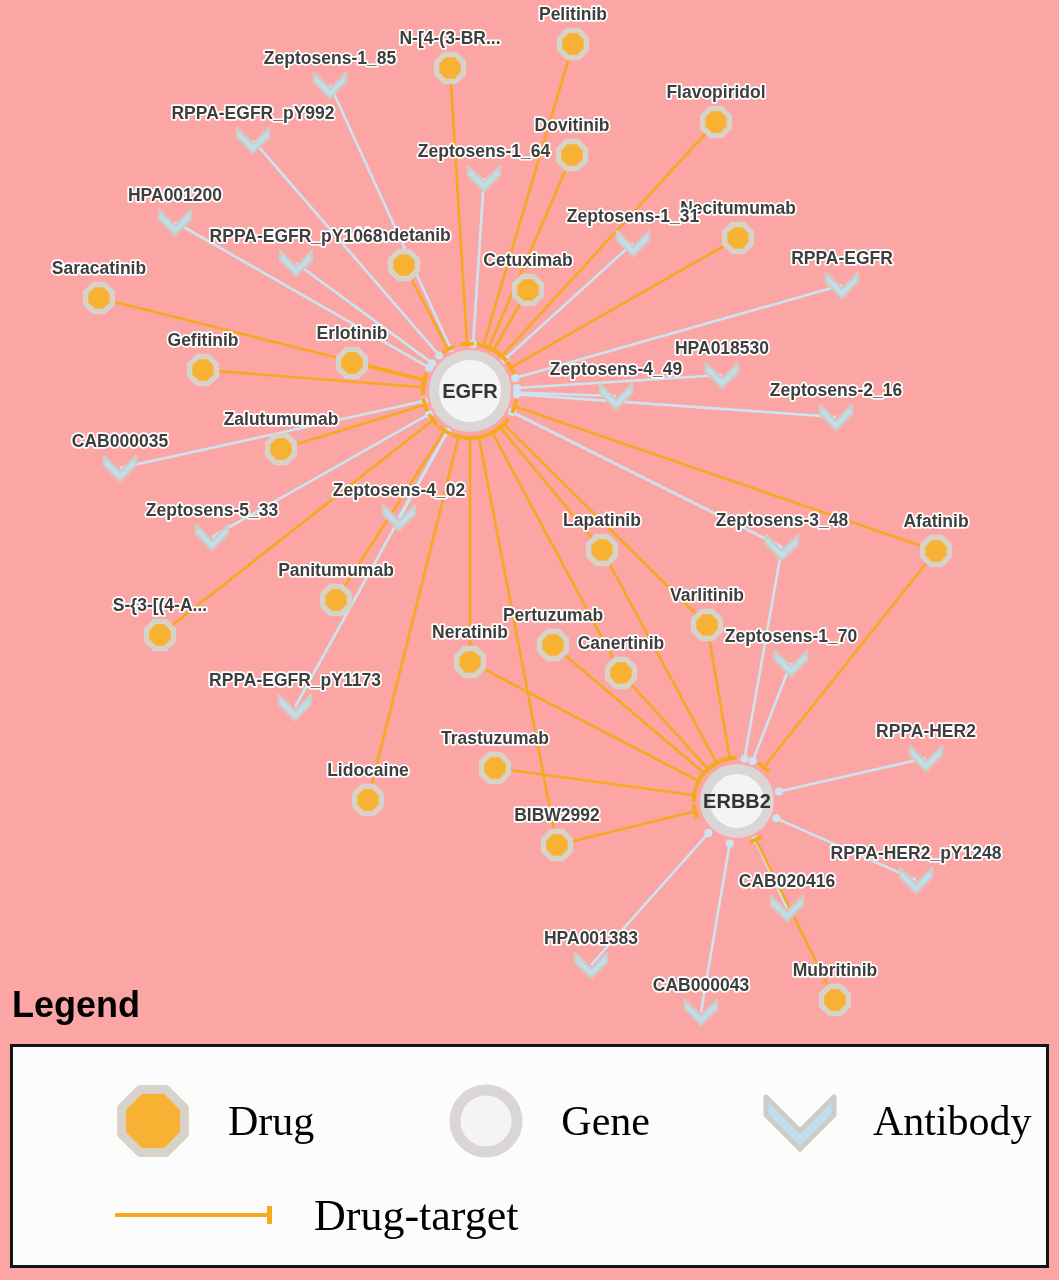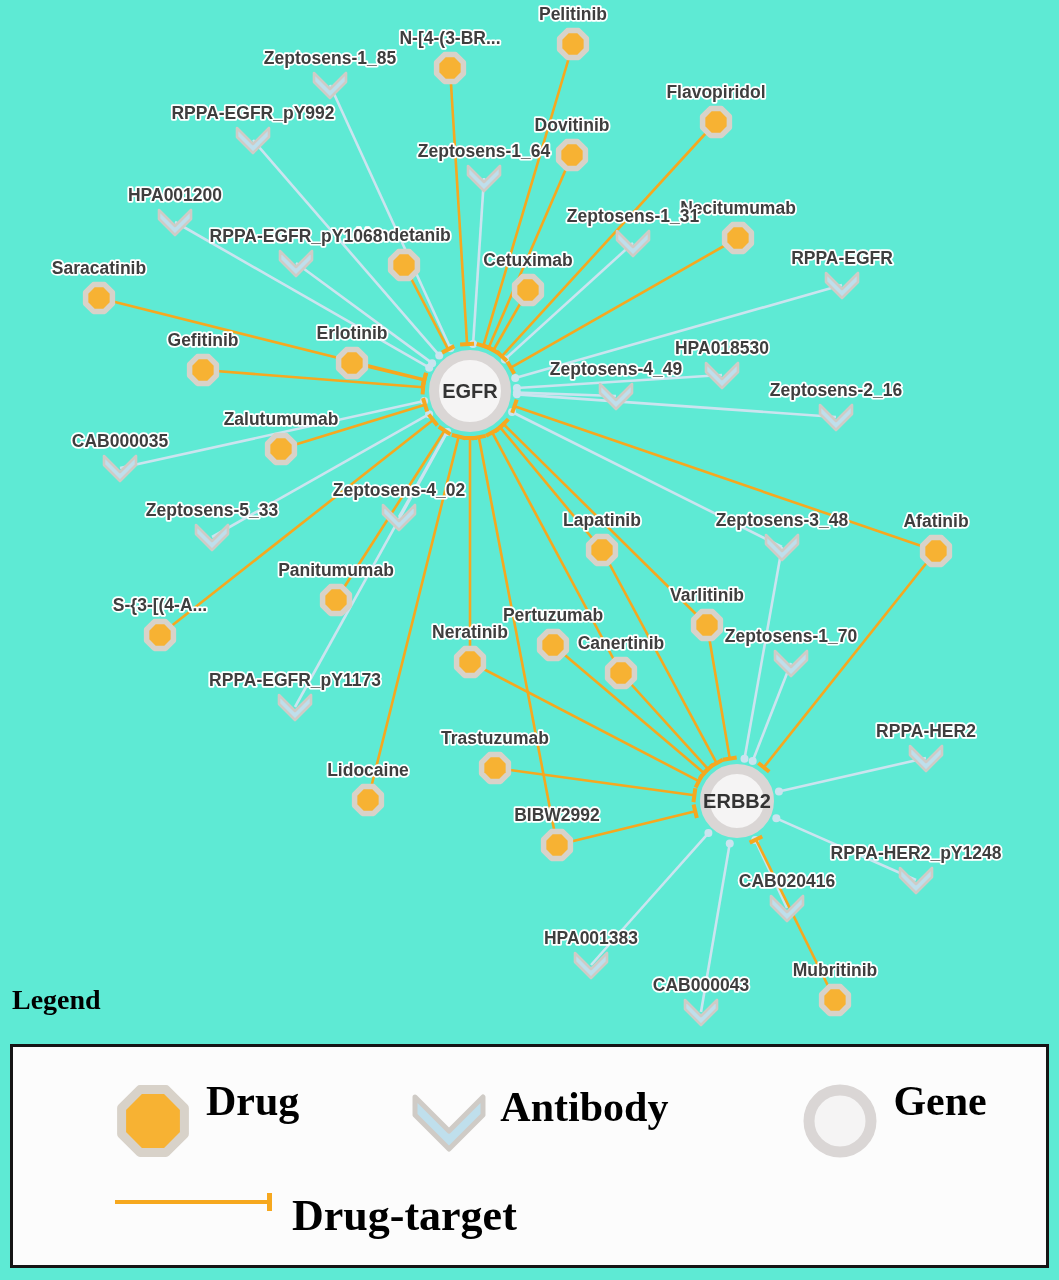--- a/index.html
+++ b/index.html
@@ -1,27 +1,27 @@
 <!DOCTYPE html>
 <html><head>
 <meta charset="utf-8">
 <style>
   *{margin:0;padding:0;box-sizing:border-box;}
   html,body{background:#ffffff;}
-  #app{position:relative;width:1059px;height:1280px;background:#5eead4;overflow:hidden;
+  #app{position:relative;width:1059px;height:1280px;background:#fca5a5;overflow:hidden;
        font-family:"Liberation Sans",sans-serif;}
   #graph{position:absolute;left:0;top:0;}
   #graph text{font-family:"Liberation Sans",sans-serif;}
-  .legend-title{position:absolute;left:12px;top:984px;font-family:Liberation Serif, serif;
-       font-weight:700;font-size:28px;color:#000;}
+  .legend-title{position:absolute;left:12px;top:984px;font-family:Liberation Sans, sans-serif;
+       font-weight:700;font-size:36px;color:#000;}
   .legend-box{position:absolute;left:10px;top:1044px;width:1039px;height:224px;
        border:3px solid #151515;background:#FCFCFC;}
   .lg-row1{display:flex;align-items:center;margin-top:24px;height:100px;}
   .lg-row2{display:flex;align-items:center;margin-top:16px;height:56px;}
-  .lg-item{display:flex;gap:9px;font-weight:bold;}
+  .lg-item{display:flex;align-items:center;gap:31px;}
   .lg-label{font-family:"Liberation Serif",serif;font-size:42px;color:#000;}
   .lg-elabel{font-family:"Liberation Serif",serif;font-size:44px;color:#000;}
   .m1{margin-left:96px;} .m2{margin-left:128px;} .m3{margin-left:108px;}
   .m4{margin-left:98px;} .m5{margin-left:150px;}
   .oct-legend{fill:#F7B233;stroke:#D8D2C9;stroke-width:9;stroke-linejoin:round;}
   .gene-legend{fill:#F5F4F4;stroke:#DAD6D5;stroke-width:11;}
   .ab-legend{fill:#BFDFEC;stroke:#CFCBC6;stroke-width:5;stroke-linejoin:round;}
   .eline-drug{stroke:#F6A81F;}
   .eline-ab{stroke:#CBE4EF;}
 </style>
@@ -279,31 +279,31 @@
   <div class="legend-title">Legend</div>
 
   <div class="legend-box">
     <div class="lg-row1">
       <div class="lg-item m1">
         <svg width="88" height="88" viewBox="0 0 88 88">
           <polygon class="oct-legend" points="75.4,57.0 57.0,75.4 31.0,75.4 12.6,57.0 12.6,31.0 31.0,12.6 57.0,12.6 75.4,31.0"></polygon>
         </svg>
         <span class="lg-label">Drug</span>
       </div>
+      <div class="lg-item m2">
+        <svg width="88" height="88" viewBox="0 0 88 88">
+          <circle class="gene-legend" cx="44" cy="44" r="31"></circle>
+        </svg>
+        <span class="lg-label">Gene</span>
+      </div>
       <div class="lg-item m3">
         <svg width="84" height="76" viewBox="0 0 84 76">
           <path class="ab-legend" d="M8,14 L42,48 L76,14 L76,32 L42,66 L8,32 Z"></path>
         </svg>
         <span class="lg-label">Antibody</span>
-      </div>
-      <div class="lg-item m2">
-        <svg width="88" height="88" viewBox="0 0 88 88">
-          <circle class="gene-legend" cx="44" cy="44" r="31"></circle>
-        </svg>
-        <span class="lg-label">Gene</span>
       </div>
     </div>
     <div class="lg-row2">
       <div class="lg-item m4">
         <svg width="172" height="24" viewBox="0 0 172 24">
           <line class="eline-drug" x1="4" y1="12" x2="156" y2="12" stroke-width="4"></line>
           <rect x="156" y="3" width="5" height="18" fill="#F6A81F"></rect>
         </svg>
         <span class="lg-elabel">Drug-target</span>
       </div>

